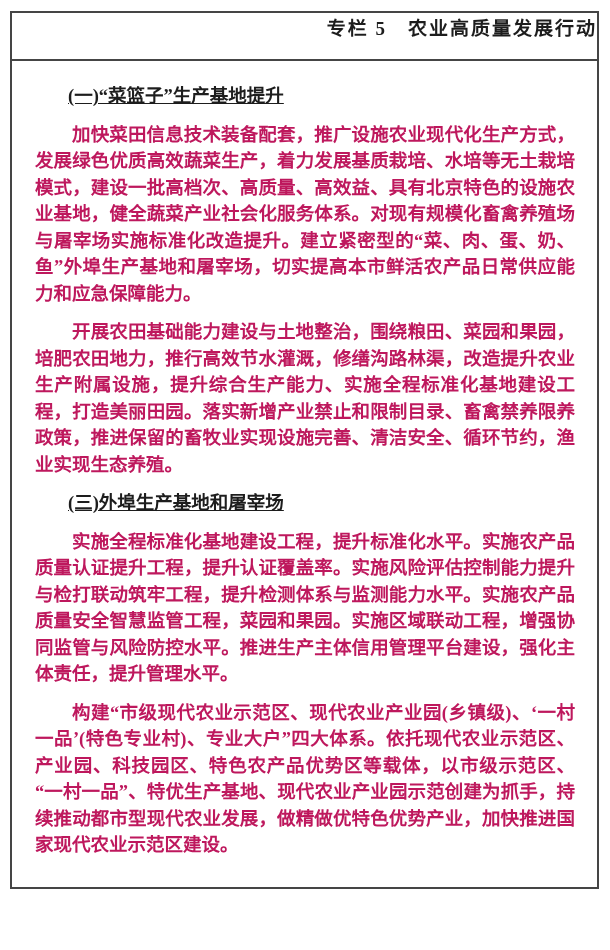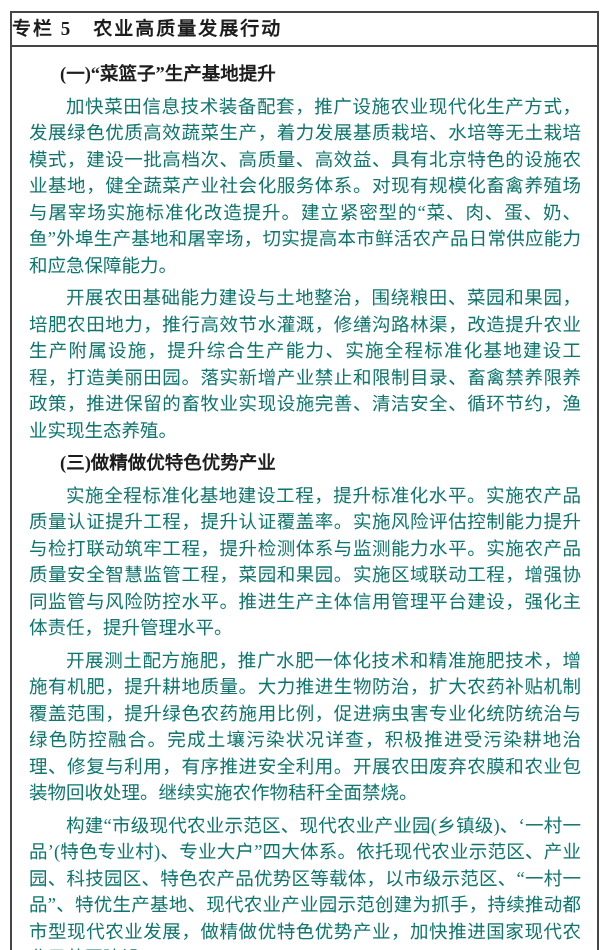--- a/index.html
+++ b/index.html
@@ -15,65 +15,66 @@
     overflow: hidden;
   }
   .panel {
     box-sizing: border-box;
     margin: 11px 11px 0 10px;
     border: 2px solid #454545;
     background: #ffffff;
   }
   .panel-title {
     box-sizing: border-box;
-    height: 34px;
+    height: 48px;
     line-height: 32px;
-    text-align: left;
+    text-align: right;
     font-weight: 700;
     font-size: 19px;
     letter-spacing: 2px;
     border-bottom: 2px solid #454545;
     color: #1d1d1d;
   }
   .panel-body {
     padding: 14px 10px 16px 11px;
     font-size: 18.5px;
     line-height: 26.5px;
   }
   .section-heading {
-    margin: 0;
+    margin: 8px;
     font-size: 18.5px;
     font-weight: 700;
     text-indent: 2em;
     color: #1d1d1d;
     line-height: 26.5px;
+    text-decoration: underline;
   }
   .section-paragraph {
-    margin: 6px;
+    margin: 12px;
     text-indent: 2em;
     text-align: justify;
     text-justify: inter-character;
-    color: #0f766e;
+    color: #be185d;
     line-height: 26.5px;
+    font-weight: bold;
   }
 </style>
 </head>
 <body>
 
 <div class="panel">
   <div class="panel-title">专栏 5　农业高质量发展行动</div>
 
   <div class="panel-body">
 
     <h3 class="section-heading">(一)“菜篮子”生产基地提升</h3>
     <p class="section-paragraph">加快菜田信息技术装备配套，推广设施农业现代化生产方式，发展绿色优质高效蔬菜生产，着力发展基质栽培、水培等无土栽培模式，建设一批高档次、高质量、高效益、具有北京特色的设施农业基地，健全蔬菜产业社会化服务体系。对现有规模化畜禽养殖场与屠宰场实施标准化改造提升。建立紧密型的“菜、肉、蛋、奶、鱼”外埠生产基地和屠宰场，切实提高本市鲜活农产品日常供应能力和应急保障能力。</p>
 
     <p class="section-paragraph">开展农田基础能力建设与土地整治，围绕粮田、菜园和果园，培肥农田地力，推行高效节水灌溉，修缮沟路林渠，改造提升农业生产附属设施，提升综合生产能力、实施全程标准化基地建设工程，打造美丽田园。落实新增产业禁止和限制目录、畜禽禁养限养政策，推进保留的畜牧业实现设施完善、清洁安全、循环节约，渔业实现生态养殖。</p>
 
-    <h3 class="section-heading">(三)做精做优特色优势产业</h3>
+    <h3 class="section-heading">(三)外埠生产基地和屠宰场</h3>
     <p class="section-paragraph">实施全程标准化基地建设工程，提升标准化水平。实施农产品质量认证提升工程，提升认证覆盖率。实施风险评估控制能力提升与检打联动筑牢工程，提升检测体系与监测能力水平。实施农产品质量安全智慧监管工程，菜园和果园。实施区域联动工程，增强协同监管与风险防控水平。推进生产主体信用管理平台建设，强化主体责任，提升管理水平。</p>
 
-    <p class="section-paragraph">开展测土配方施肥，推广水肥一体化技术和精准施肥技术，增施有机肥，提升耕地质量。大力推进生物防治，扩大农药补贴机制覆盖范围，提升绿色农药施用比例，促进病虫害专业化统防统治与绿色防控融合。完成土壤污染状况详查，积极推进受污染耕地治理、修复与利用，有序推进安全利用。开展农田废弃农膜和农业包装物回收处理。继续实施农作物秸秆全面禁烧。</p>
 
     <p class="section-paragraph">构建“市级现代农业示范区、现代农业产业园(乡镇级)、‘一村一品’(特色专业村)、专业大户”四大体系。依托现代农业示范区、产业园、科技园区、特色农产品优势区等载体，以市级示范区、“一村一品”、特优生产基地、现代农业产业园示范创建为抓手，持续推动都市型现代农业发展，做精做优特色优势产业，加快推进国家现代农业示范区建设。</p>
 
   </div>
 </div>
 
 </body></html>

